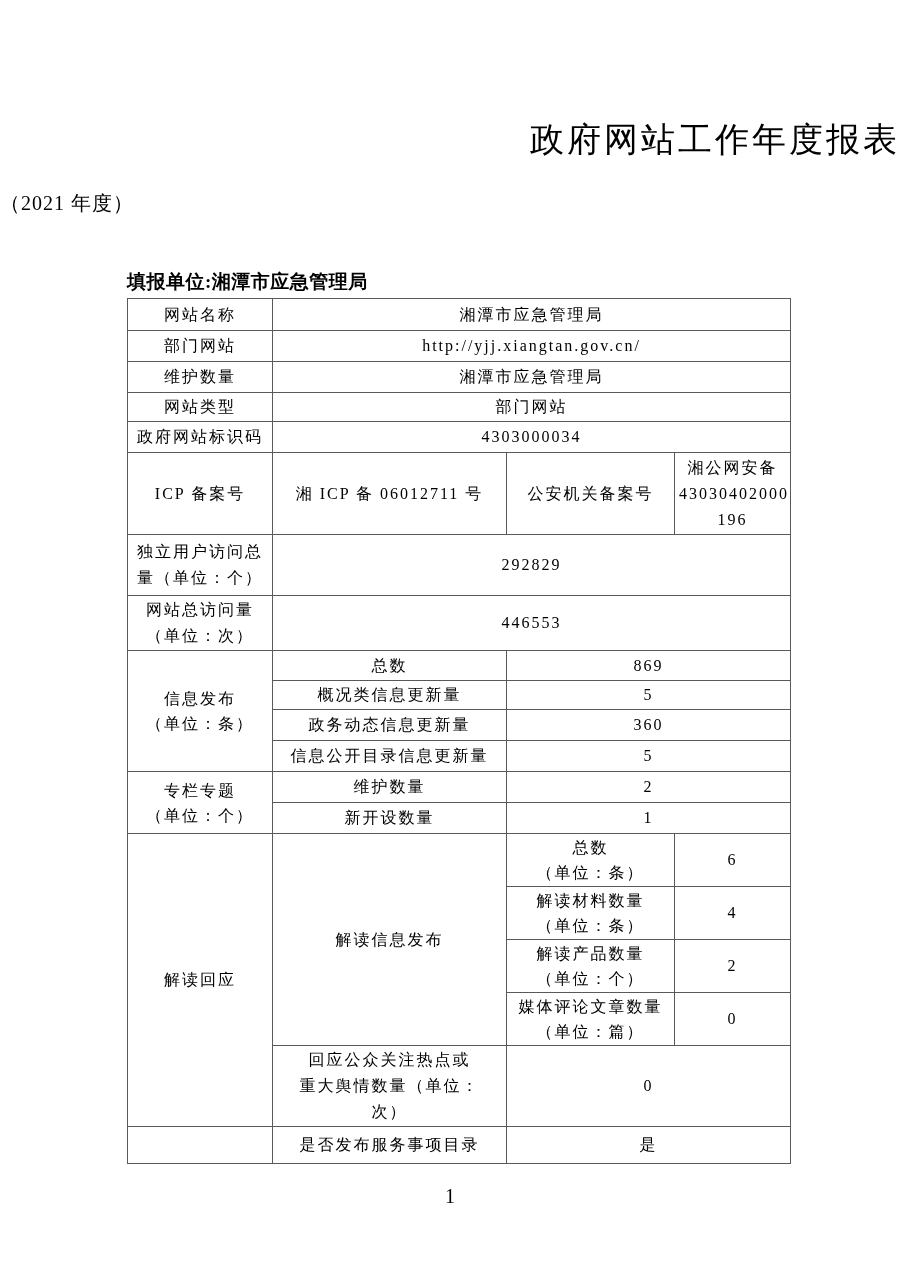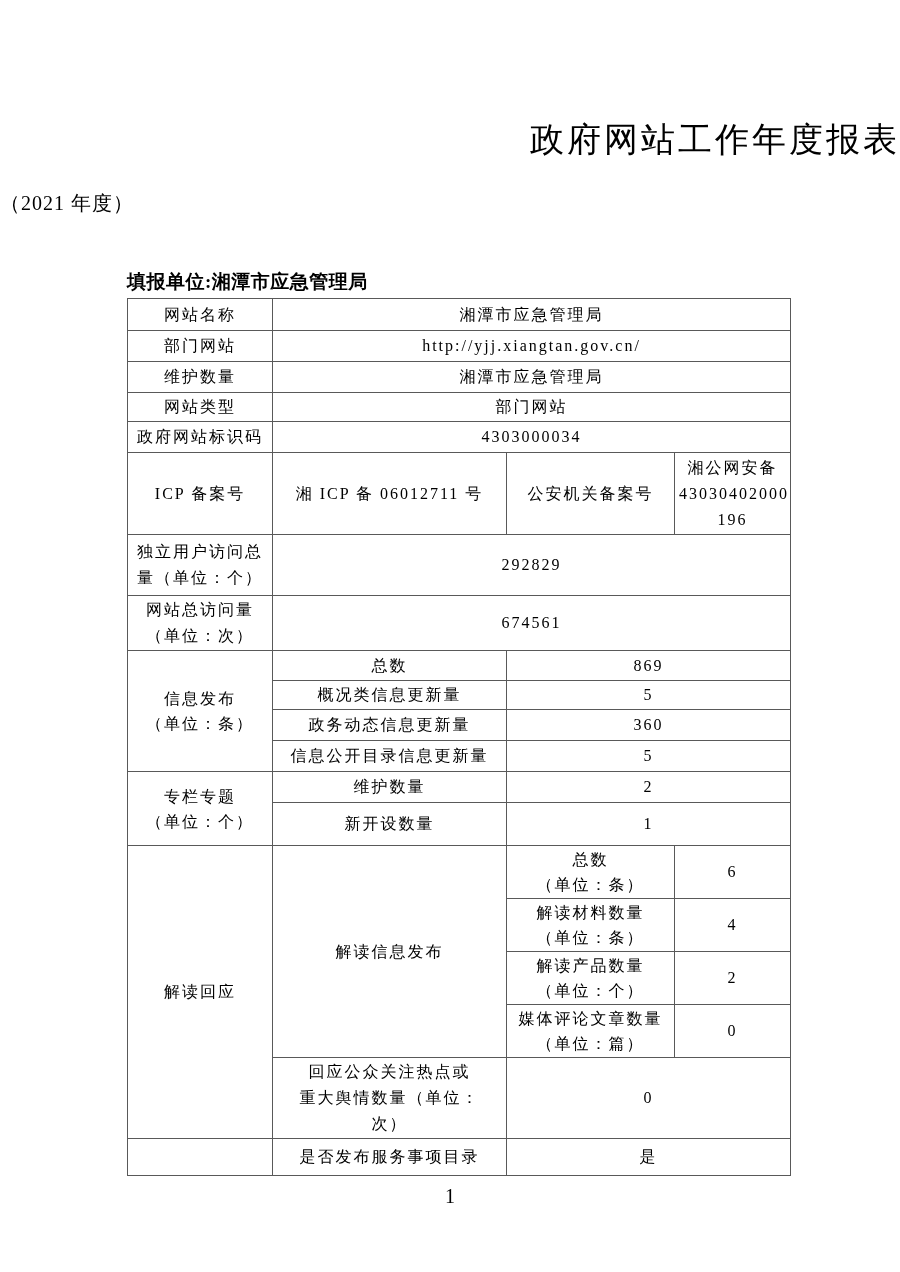--- a/index.html
+++ b/index.html
@@ -140,21 +140,21 @@
         <td class="prewrap police-cell">湘公网安备
 43030402000
 196</td>
       </tr>
       <tr style="height:61px">
         <td>独立用户访问总量（单位：个）</td>
         <td colspan="3" class="num-cell">292829</td>
       </tr>
       <tr style="height:50px">
         <td>网站总访问量（单位：次）</td>
-        <td colspan="3" class="num-cell">674561</td>
+        <td colspan="3" class="num-cell">446553</td>
       </tr>
       <tr style="height:30px">
         <td rowspan="4" class="two-line">
           <div>信息发布</div>
           <div>（单位：条）</div>
         </td>
         <td>总数</td>
         <td colspan="2" class="num-cell">869</td>
       </tr>
       <tr style="height:18px">
@@ -170,21 +170,21 @@
         <td colspan="2" class="num-cell">5</td>
       </tr>
       <tr style="height:31px">
         <td rowspan="2" class="two-line">
           <div>专栏专题</div>
           <div>（单位：个）</div>
         </td>
         <td>维护数量</td>
         <td colspan="2" class="num-cell">2</td>
       </tr>
-      <tr style="height:43px">
+      <tr style="height:31px">
         <td>新开设数量</td>
         <td colspan="2" class="num-cell">1</td>
       </tr>
       <tr style="height:52px">
         <td rowspan="5">解读回应</td>
         <td rowspan="4">解读信息发布</td>
         <td class="two-line">
           <div>总数</div>
           <div>（单位：条）</div>
         </td>

